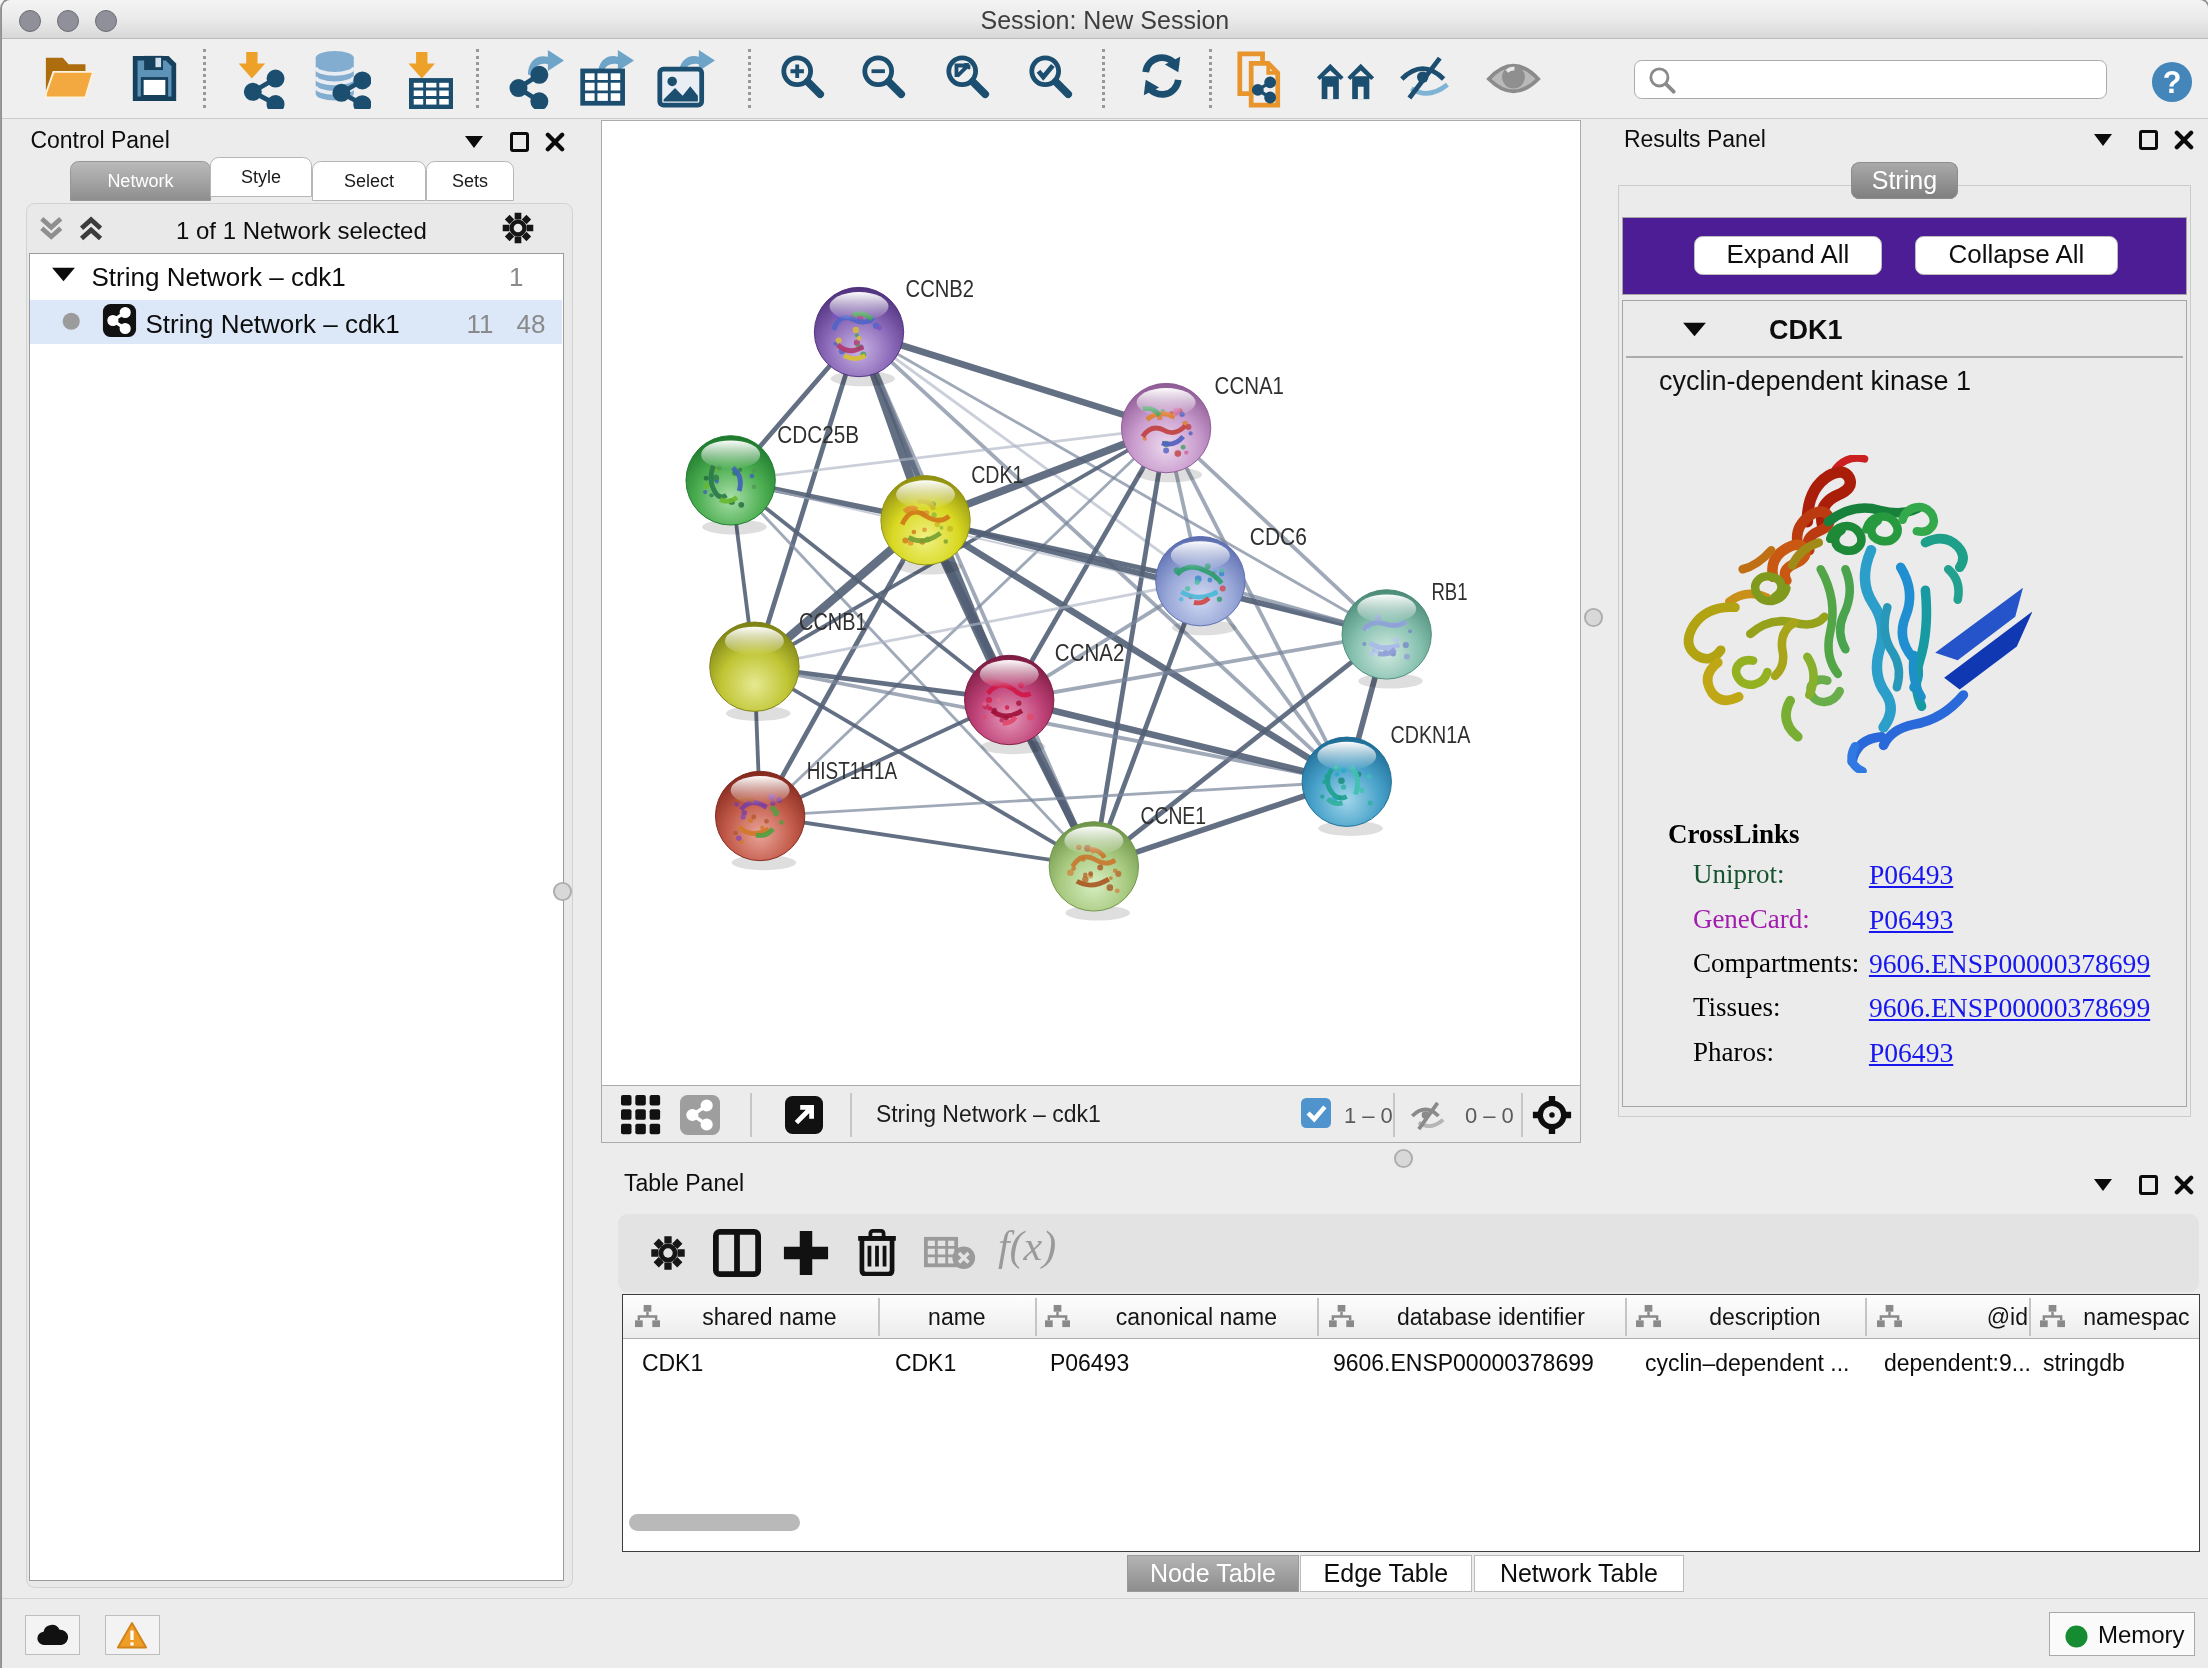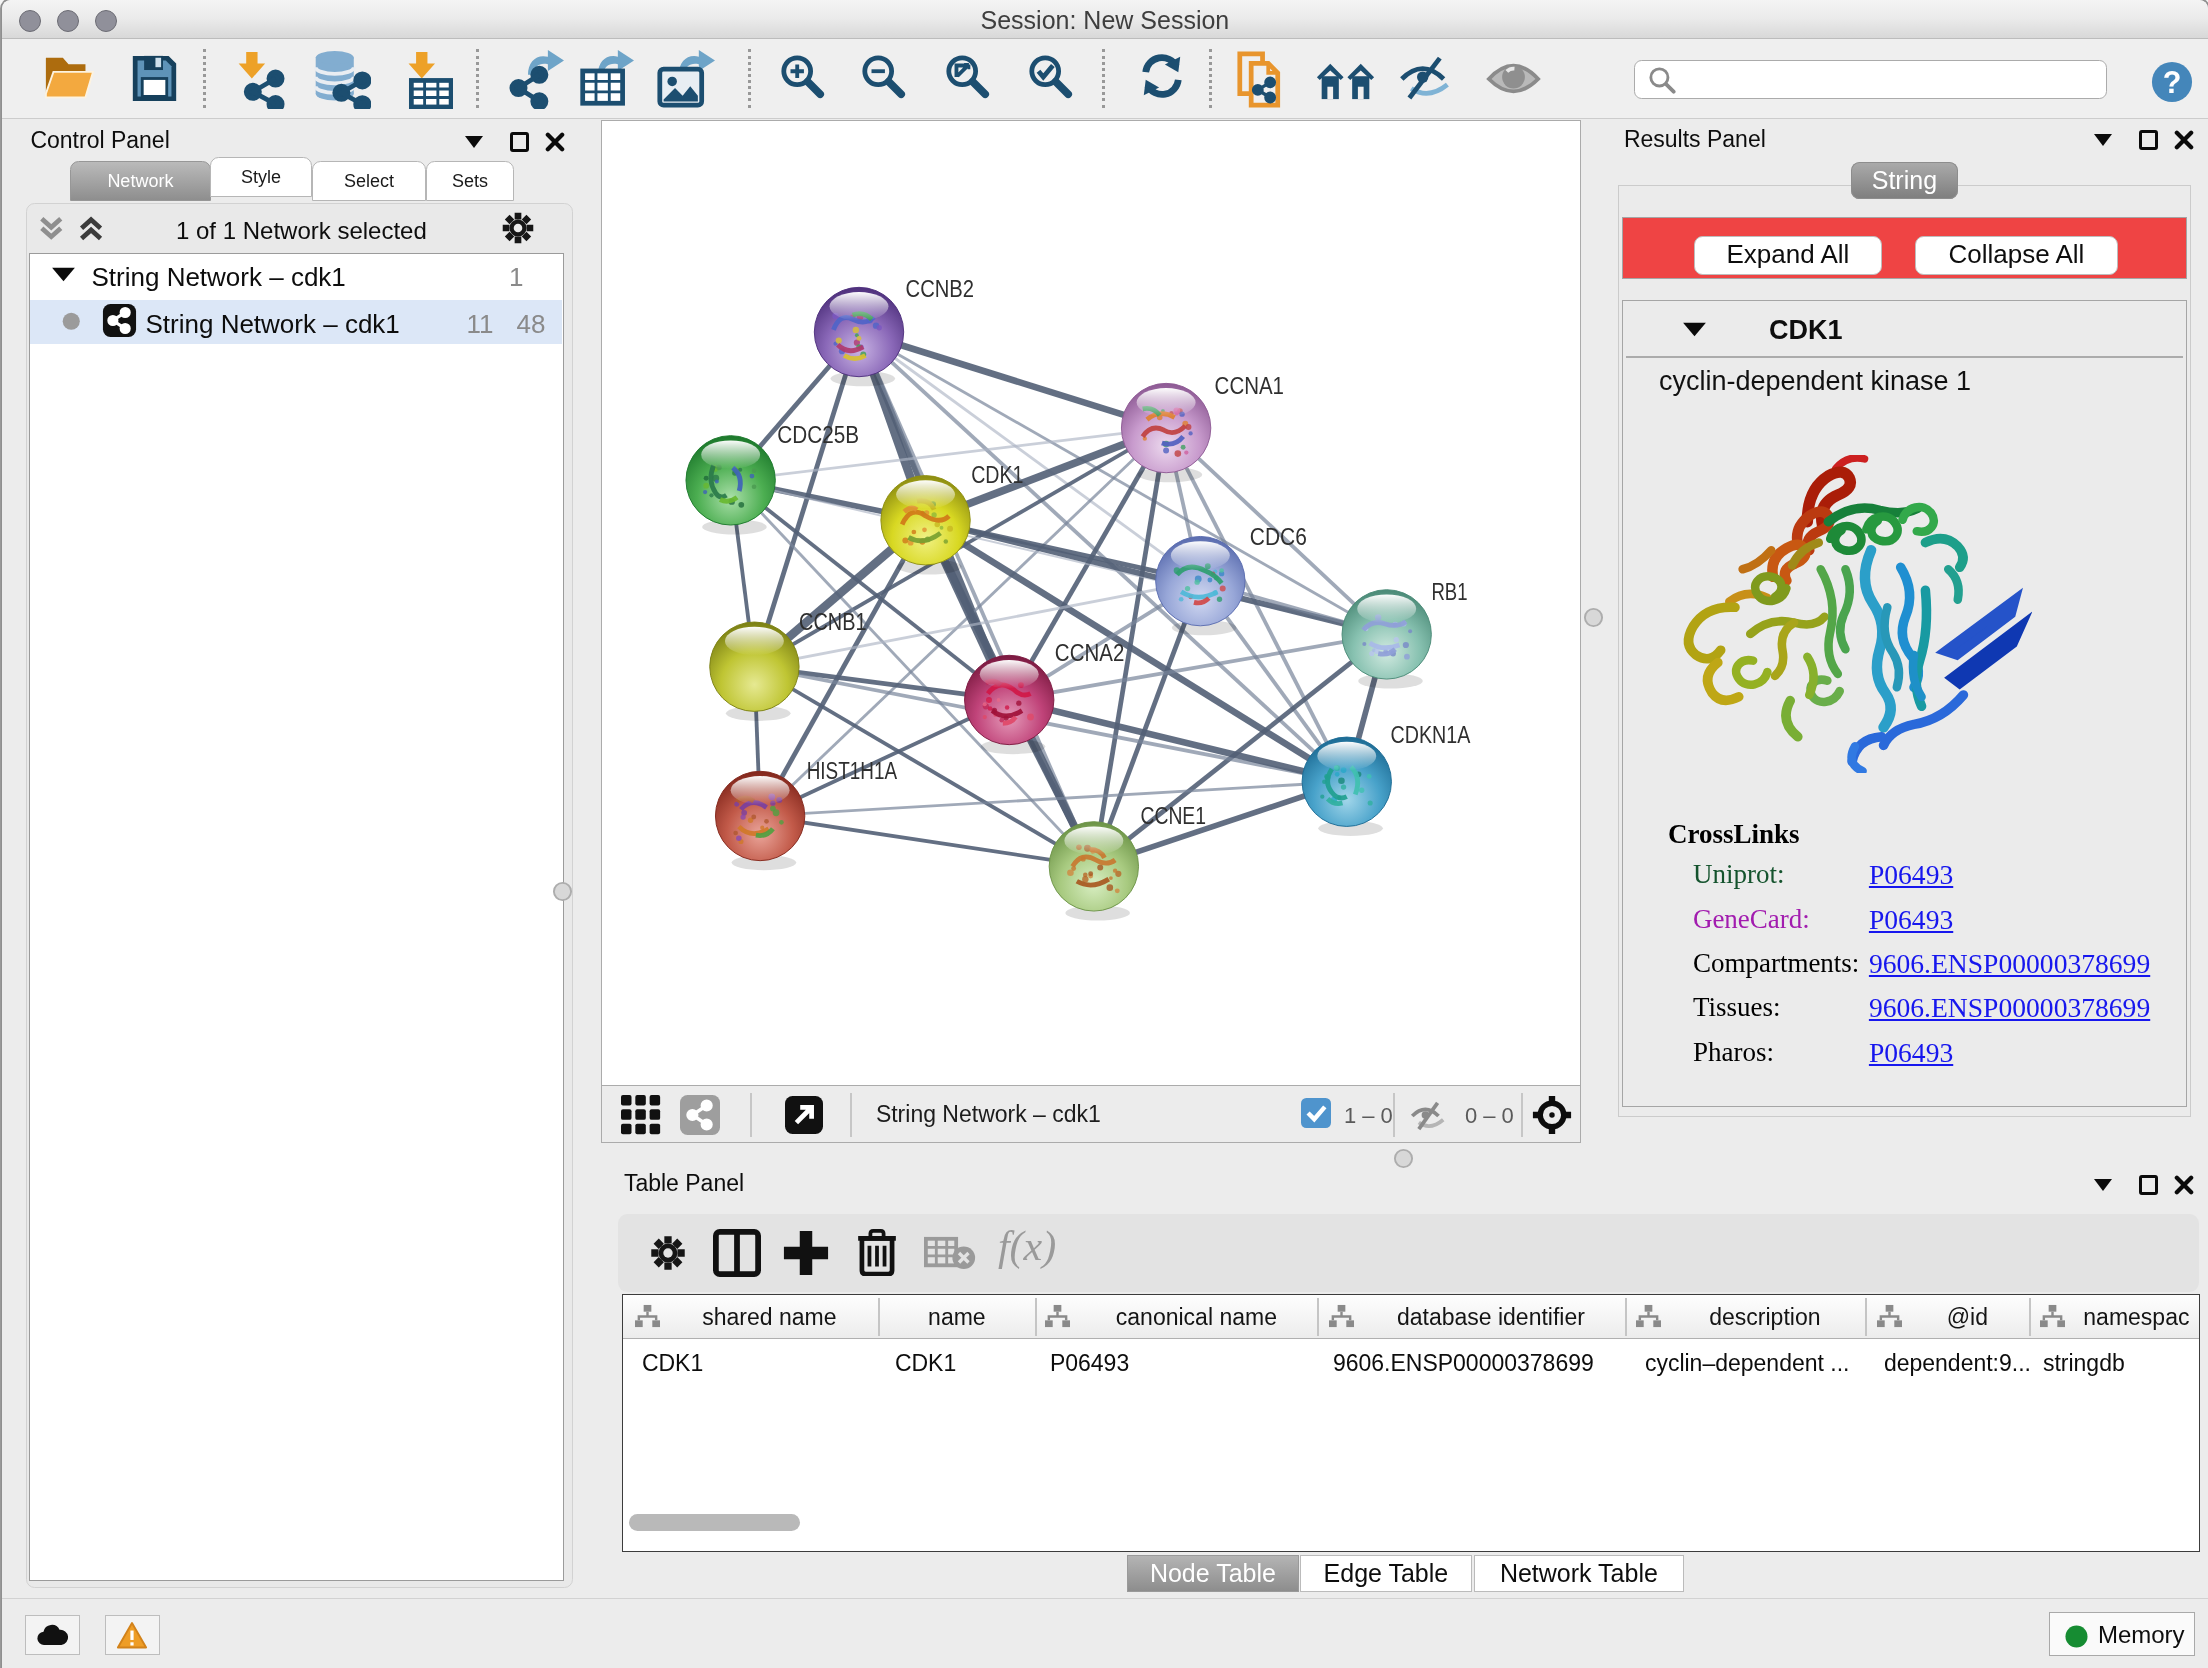--- a/index.html
+++ b/index.html
@@ -35,21 +35,21 @@
     border:1.9px solid #d2d2d2;border-radius:8.6px;box-sizing:border-box;}
   #cplist{position:absolute;left:27.6px;top:253px;width:535px;height:1328px;background:#fff;
     border:1.9px solid #9b9b9b;box-sizing:border-box;}
   #canvas{position:absolute;left:599px;top:120px;width:980px;height:966px;background:#fff;
     border:1.9px solid #ababab;box-sizing:border-box;}
   #canvbar{position:absolute;left:599px;top:1086px;width:980px;height:57px;background:#ececec;
     border:1.9px solid #ababab;border-top:none;box-sizing:border-box;}
   .cbsep{position:absolute;top:6.7px;height:44px;width:1.9px;background:#c6c6c6;}
   #rpbox{position:absolute;left:1616px;top:185px;width:573px;height:932px;
     border:1.9px solid #cbcbcb;background:#ebebeb;box-sizing:border-box;}
-  #rp-top{position:absolute;left:1620px;top:217px;width:565px;height:62px;background:#ef4444;
+  #rp-top{position:absolute;left:1620px;top:217px;width:565px;height:78px;background:#4c1d95;
     border:1.9px solid #a5a5a5;box-sizing:border-box;}
   .rbtn{position:absolute;height:39px;background:#fff;border:1.9px solid #bdbdbd;
     border-radius:8.6px;font-size:26px;text-align:center;color:#0d0d0d;box-sizing:border-box;line-height:35px;}
   #rp-main{position:absolute;left:1620px;top:300px;width:565px;height:807px;background:#ebebeb;
     border:1.9px solid #a5a5a5;box-sizing:border-box;}
   #tp-toolbox{position:absolute;left:616px;top:1214px;width:1581px;height:78px;background:#e3e3e3;
     border-radius:9.5px;}
   #tptable{position:absolute;left:620px;top:1294px;width:1578px;height:258px;background:#fff;
     border:1.9px solid #3c3c3c;box-sizing:border-box;}
   #tphead{position:absolute;left:0;top:0;width:100%;height:44px;
@@ -878,21 +878,21 @@
       <div class="th" style="left:1042px;width:200px;">description</div>
       <div class="thsep" style="left:1242px;"></div>
       <svg class="abs" style="left:1253px;top:8.6px;" width="27" height="25" viewBox="0 0 28 26">
         <g fill="#8a8a8a">
             <rect x="10" y="1" width="8" height="7"></rect>
             <rect x="1" y="17" width="8" height="7"></rect>
             <rect x="19" y="17" width="8" height="7"></rect>
           </g>
         <path d="M14 8 V13 M5 17 V13 H23 V17" stroke="#8a8a8a" stroke-width="2.5" fill="none"></path>
       </svg>
-      <div class="th" style="left:1283px;width:123px;">@id</div>
+      <div class="th" style="left:1323px;width:123px;">@id</div>
       <div class="thsep" style="left:1406px;"></div>
       <svg class="abs" style="left:1416px;top:8.6px;" width="27" height="25" viewBox="0 0 28 26">
         <g fill="#8a8a8a">
             <rect x="10" y="1" width="8" height="7"></rect>
             <rect x="1" y="17" width="8" height="7"></rect>
             <rect x="19" y="17" width="8" height="7"></rect>
           </g>
         <path d="M14 8 V13 M5 17 V13 H23 V17" stroke="#8a8a8a" stroke-width="2.5" fill="none"></path>
       </svg>
       <div class="th" style="left:1447px;width:133px;">namespac</div>

